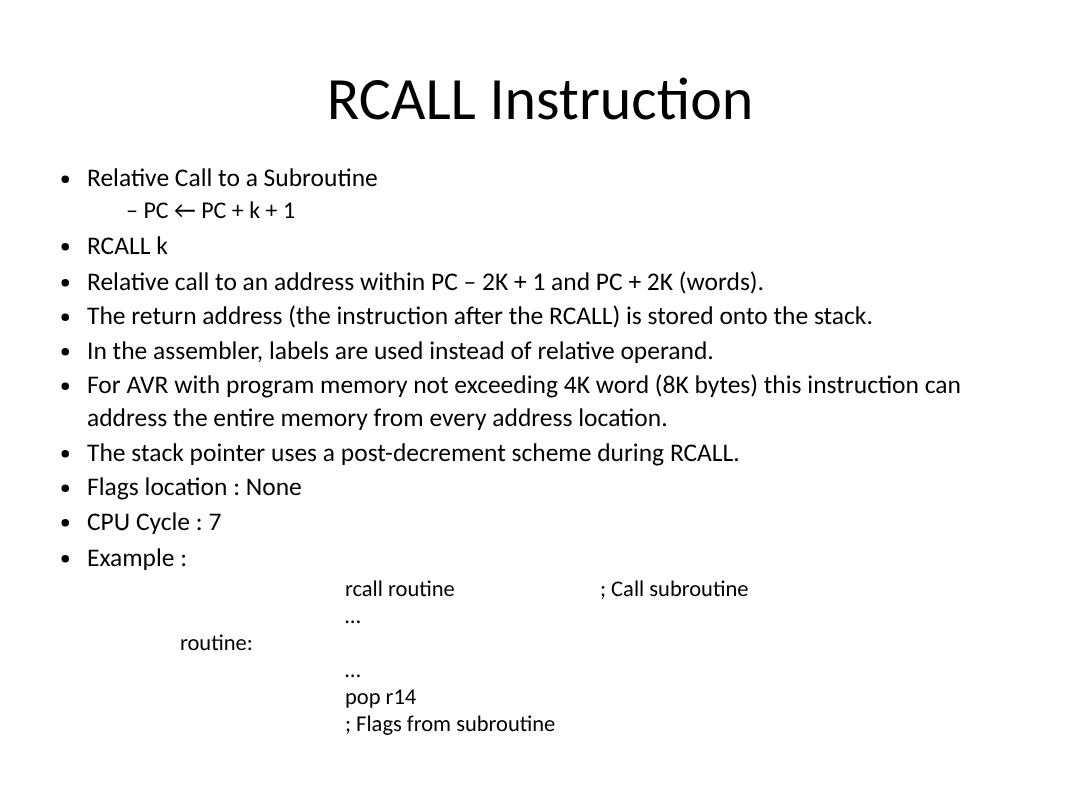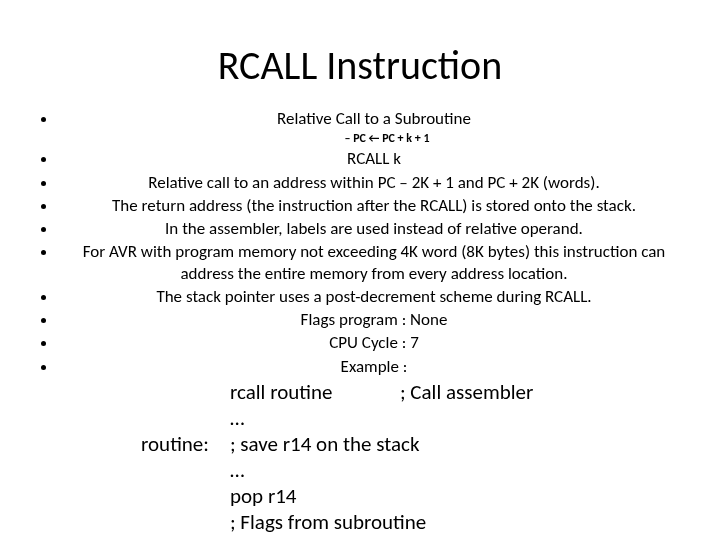--- a/index.html
+++ b/index.html
@@ -24,44 +24,42 @@
     font-size: 40px;
     font-weight: 400;
     margin: 6px 0 18px 0;
   }
   ul.outer {
     list-style: disc;
     margin: 0;
     padding-left: 28px;
     font-size: 17px;
     line-height: 1.25;
-    text-align: center;
   }
   ul.outer > li {
     margin-bottom: 2px;
   }
   ul.inner {
     list-style: none;
     margin: 2px 0 2px 0;
     padding-left: 26px;
-    font-size: 12px;
-    font-weight: bold;
+    font-size: 16px;
   }
   ul.inner > li::before {
     content: "–  ";
   }
   .example-block {
     margin-left: 90px;
     margin-top: 2px;
-    font-size: 21px;
+    font-size: 15px;
   }
   .example-row {
     display: flex;
   }
-  .col-label { width: 110px; text-align: center; }
+  .col-label { width: 110px; }
   .col-instr { width: 170px; }
   .col-comment { flex: 1; }
 </style>
 </head>
 <body>
 
 <div class="slide">
   <div class="title">RCALL Instruction</div>
 
   <ul class="outer">
@@ -72,39 +70,38 @@
       </ul>
     </li>
     <li>
       <span>RCALL k</span>
     </li>
     <li>Relative call to an address within PC – 2K + 1 and PC + 2K (words).</li>
     <li>The return address (the instruction after the RCALL) is stored onto the stack.</li>
     <li>In the assembler, labels are used instead of relative operand.</li>
     <li>For AVR with program memory not exceeding 4K word (8K bytes) this instruction can address the entire memory from every address location.</li>
     <li>The stack pointer uses a post-decrement scheme during RCALL.</li>
-    <li>Flags program : None</li>
+    <li>Flags location : None</li>
     <li>CPU Cycle : 7</li>
     <li>Example :</li>
   </ul>
 
   <div class="example-block">
     <div class="example-row">
       <div class="col-label"></div>
       <div class="col-instr">rcall routine</div>
-      <div class="col-comment">; Call assembler</div>
+      <div class="col-comment">; Call subroutine</div>
     </div>
     <div class="example-row">
       <div class="col-label"></div>
       <div class="col-instr">…</div>
       <div class="col-comment"></div>
     </div>
     <div class="example-row">
       <div class="col-label">routine:</div>
-      <div class="col-comment">; save r14 on the stack</div>
     </div>
     <div class="example-row">
       <div class="col-label"></div>
       <div class="col-instr">…</div>
       <div class="col-comment"></div>
     </div>
     <div class="example-row">
       <div class="col-label"></div>
       <div class="col-instr">pop r14</div>
     </div>

